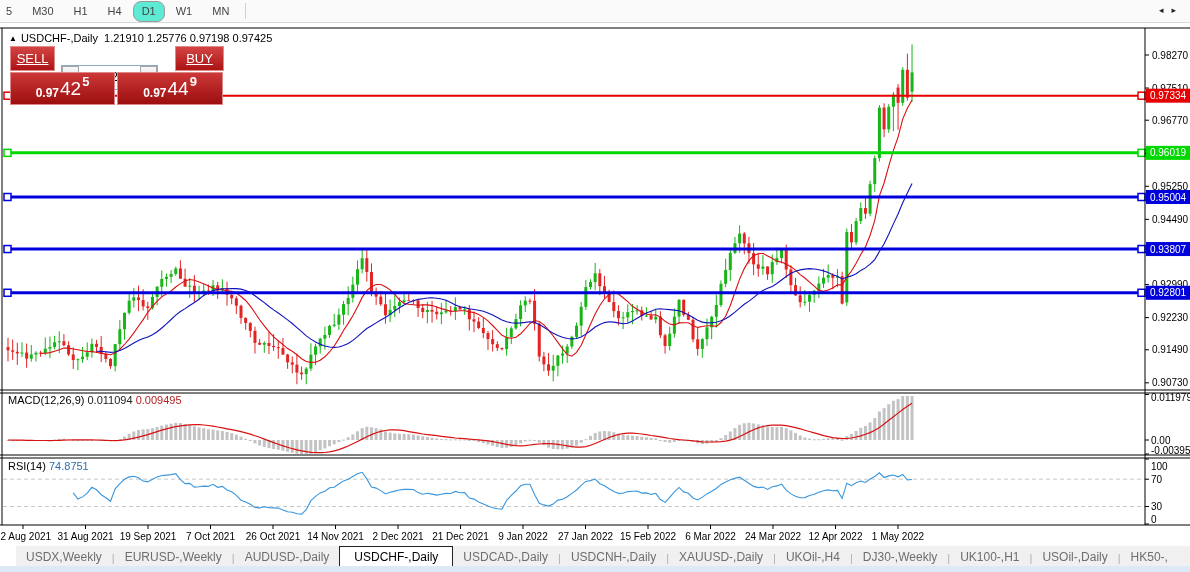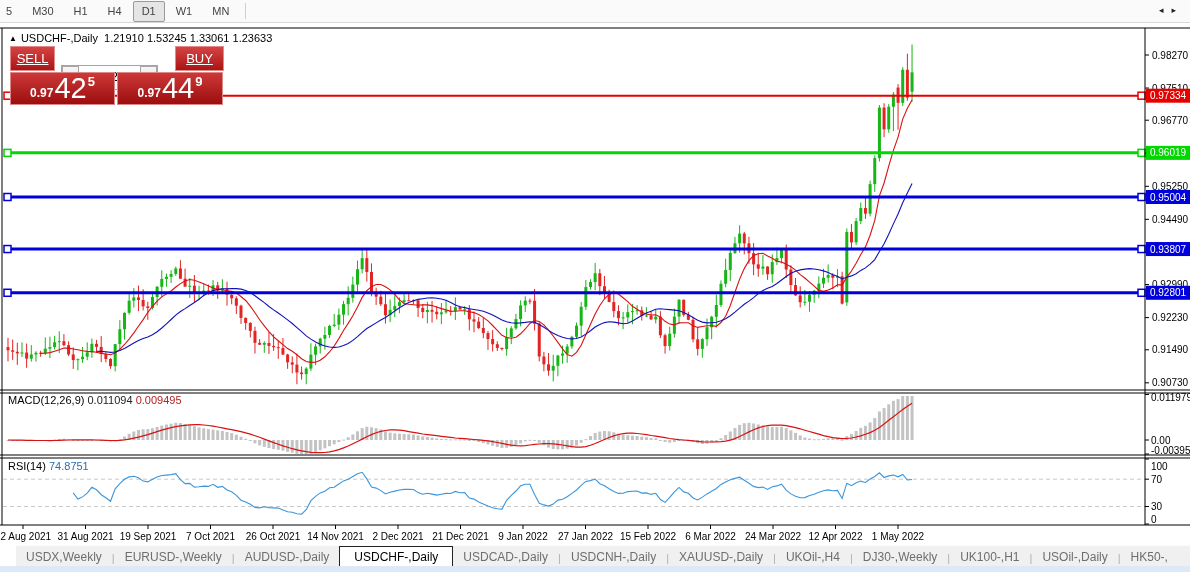--- a/index.html
+++ b/index.html
@@ -3,21 +3,21 @@
 <meta charset="utf-8">
 <style>
   html,body{margin:0;padding:0;}
   body{width:1190px;height:572px;position:relative;background:#ffffff;overflow:hidden;
        font-family:"Liberation Sans",sans-serif;-webkit-font-smoothing:antialiased;}
   
   .toolbar{position:absolute;left:0;top:0;width:1190px;height:22px;background:#fafafa;
            border-bottom:1px solid #d9d9d9;display:flex;align-items:center;}
   .tf-btn{font-size:11px;color:#444;padding:2px 8px;margin:0 1px;border:1px solid transparent;
           height:15px;line-height:15px;cursor:default;}
-  .tf-btn.active{background:#e5e5e5;border:1px solid #9a9a9a;border-radius:2px;}
+  .tf-btn.active{background:#5eead4;border:1px solid #9a9a9a;border-radius:8px;}
   .tf-sep{width:1px;height:16px;background:#d0d0d0;margin-left:6px;}
   
   #chart-svg{position:absolute;left:0;top:0;}
   .chart-header{position:absolute;left:9px;top:32px;font-size:11px;color:#000;white-space:nowrap;}
   .chart-header .mk{font-size:8px;position:relative;top:-1px;margin-right:4px;}
   
   .widget{position:absolute;left:10px;top:46px;width:214px;}
   .wrow1{display:flex;height:25px;}
   .rbtn{background:linear-gradient(#d44444,#ac1414);border:1px solid #e08a8a;color:#fff;
         font-size:13px;text-align:center;line-height:23px;text-decoration:underline;
@@ -27,21 +27,21 @@
   .spin{display:flex;height:25px;box-sizing:border-box;border:1px solid #8fa8c8;background:#fff;
         margin-left:6px;width:103px;margin-top:19px;}
   .spbtn{width:17px;background:linear-gradient(#f7f7f7,#d9d9d9);border:1px solid #a7a7a7;
          box-sizing:border-box;color:#3a5dc0;font-size:7px;text-align:center;line-height:21px;cursor:pointer;}
   .spfield{flex:1;font-size:13px;color:#000;text-align:right;padding:3px 4px 0 0;background:#fff;}
   .wrow2{display:flex;margin-top:1px;}
   .pbox{background:linear-gradient(#cd3838,#9c0e0e);border:1px solid #dd8888;color:#fff;
         height:33px;box-sizing:border-box;display:flex;align-items:flex-end;
         justify-content:center;padding-bottom:1px;cursor:pointer;}
   .pbox .sm{font-size:12px;font-weight:bold;margin:0 1px 3px 0;}
-  .pbox .big{font-size:29px;line-height:29px;text-align:right;}
+  .pbox .big{font-size:19px;line-height:29px;text-align:right;}
   .pbox .sup{font-size:13px;font-weight:bold;margin:1px 0 14px 1px;}
   .pleft{width:105px;}
   .pright{width:106px;margin-left:2px;}
   
   .tabbar{position:absolute;left:16px;top:545px;width:1190px;height:21px;background:#f0f0f0;
           border-top:1px solid #fcfcfc;display:flex;align-items:flex-end;overflow:hidden;}
   .tab{font-size:12px;color:#6e6e6e;padding:3px 10px 3px 10px;white-space:nowrap;cursor:pointer;}
   .tab.active{background:#ffffff;color:#000;border:1px solid #222;border-bottom:none;
               padding:3px 14px;}
   .tabsep{color:#b0b0b0;font-size:11px;padding-bottom:3px;}
@@ -785,23 +785,23 @@
       </g>
       <g>
         <text x="8" y="470" font-size="11" fill="#000">RSI(14) <tspan fill="#2a6fb0">74.8751</tspan></text>
       </g>
     </g>
   </svg>
 
 <div class="chart-header">
   <span class="mk">▲</span><span>USDCHF-,Daily</span>&nbsp;
   <span>1.21910</span>
-  <span>1.53245</span>
-  <span>1.33061</span>
-  <span>1.23633</span>
+  <span>1.25776</span>
+  <span>0.97198</span>
+  <span>0.97425</span>
 </div>
 
 <div class="widget">
   <div class="wrow1">
     <div class="rbtn sellb">SELL</div>
     <div class="spin">
       <div class="spbtn"><span>▼</span></div>
       <div class="spfield">2.00</div>
       <div class="spbtn"><span>▲</span></div>
     </div>

